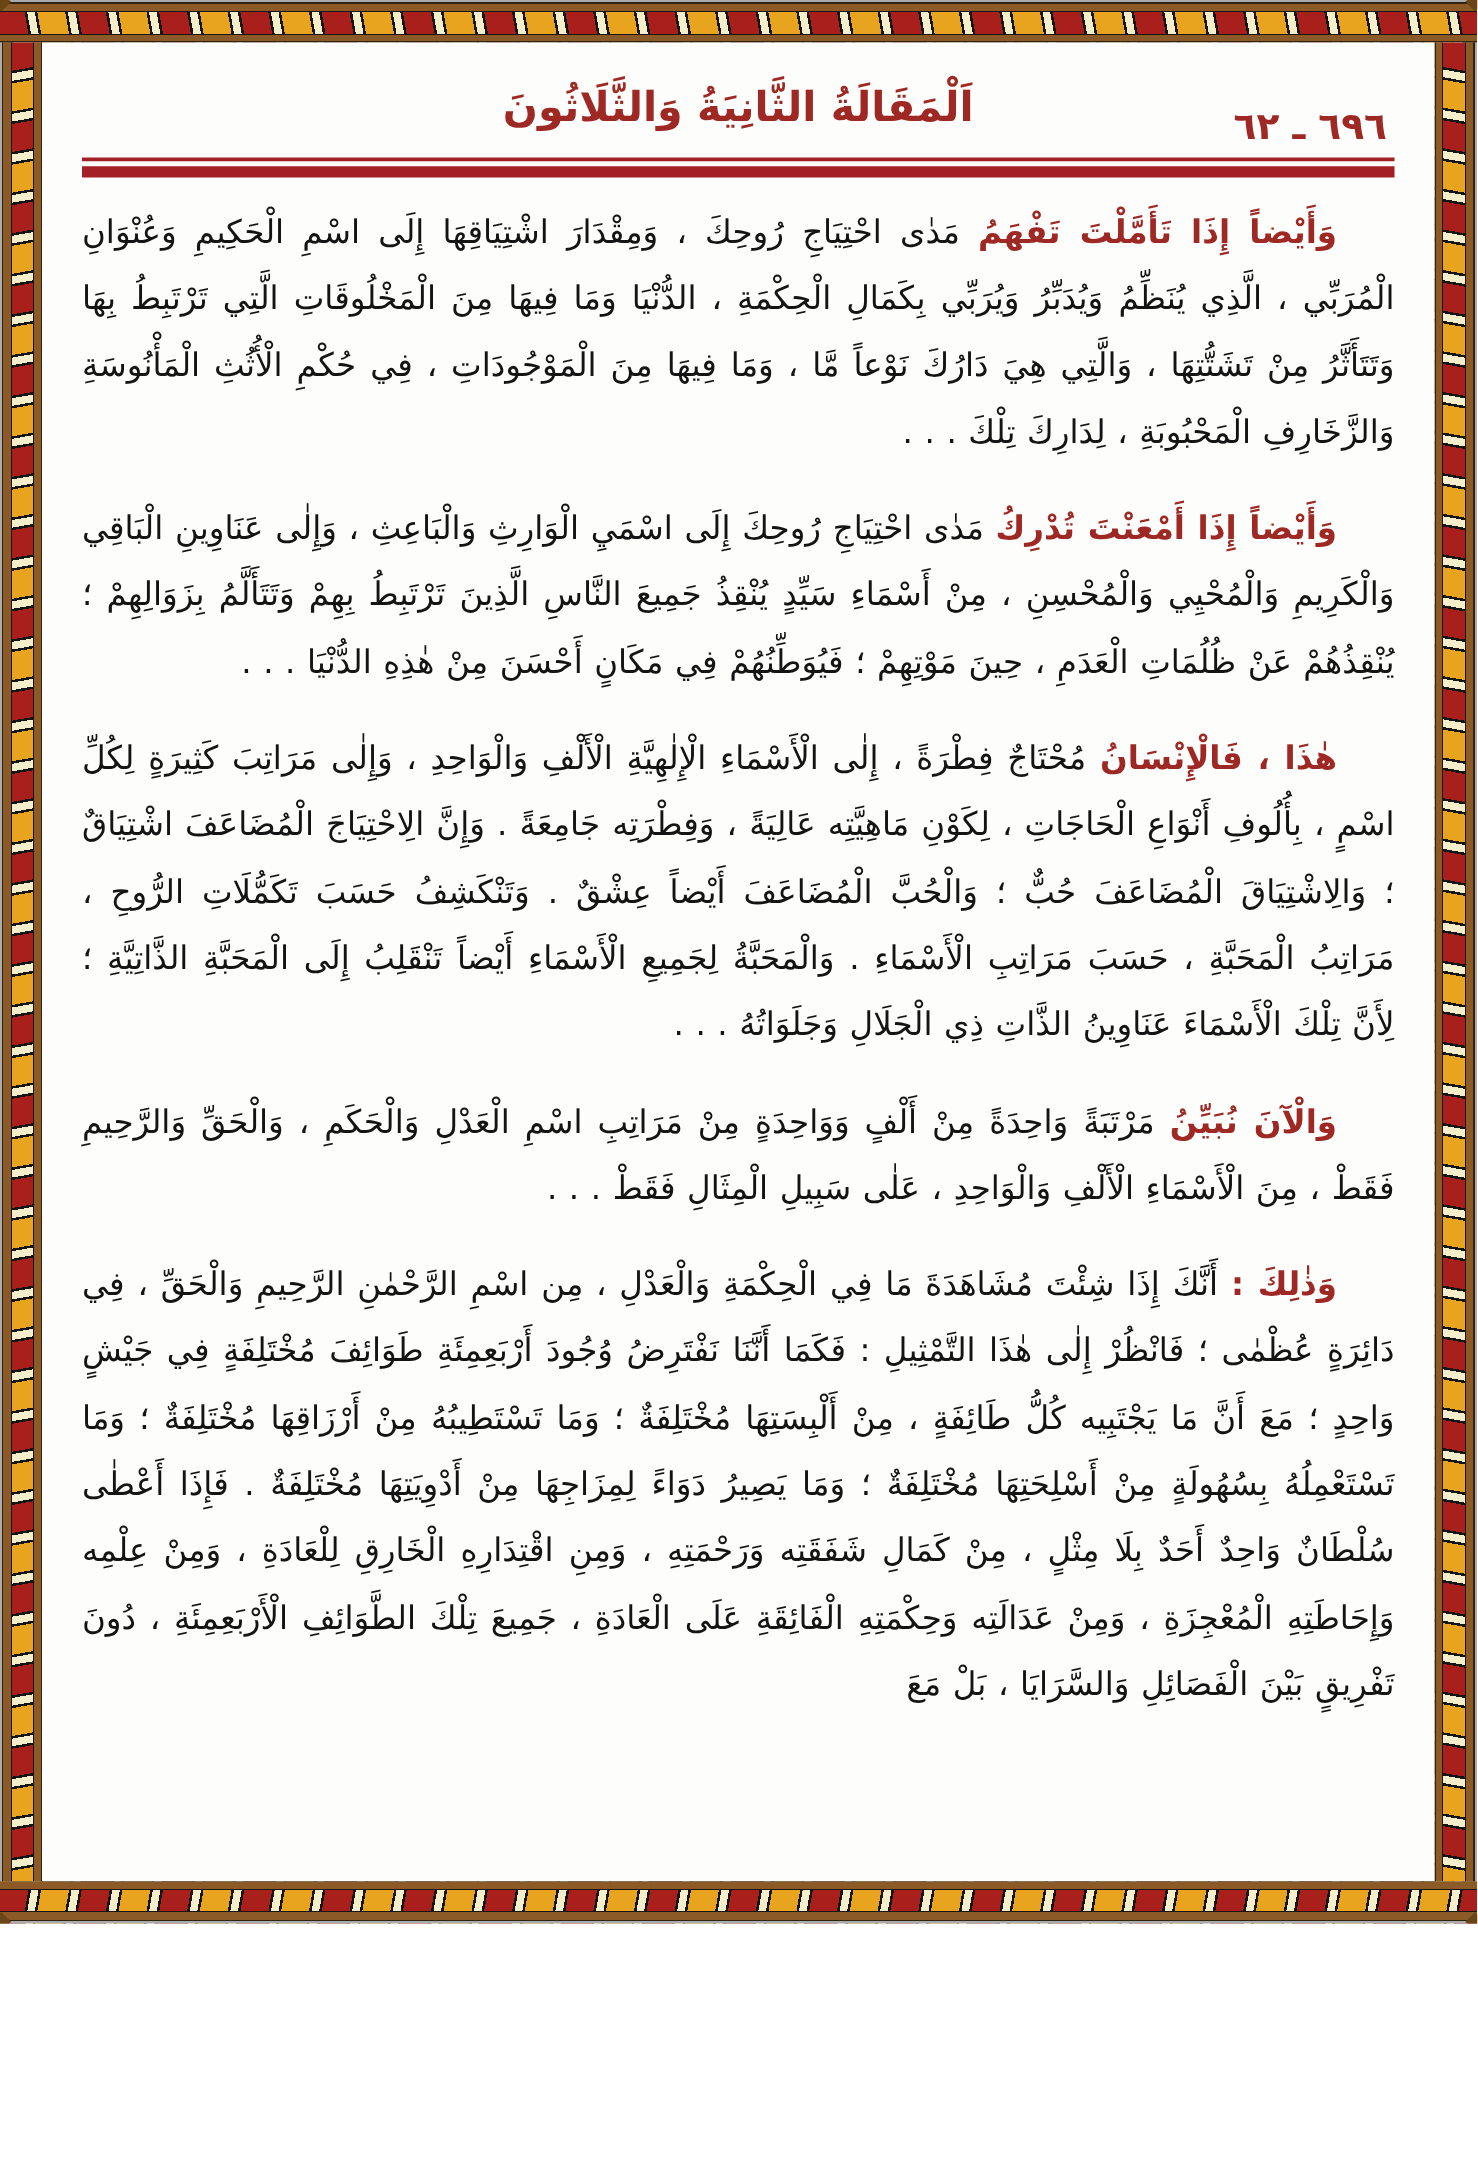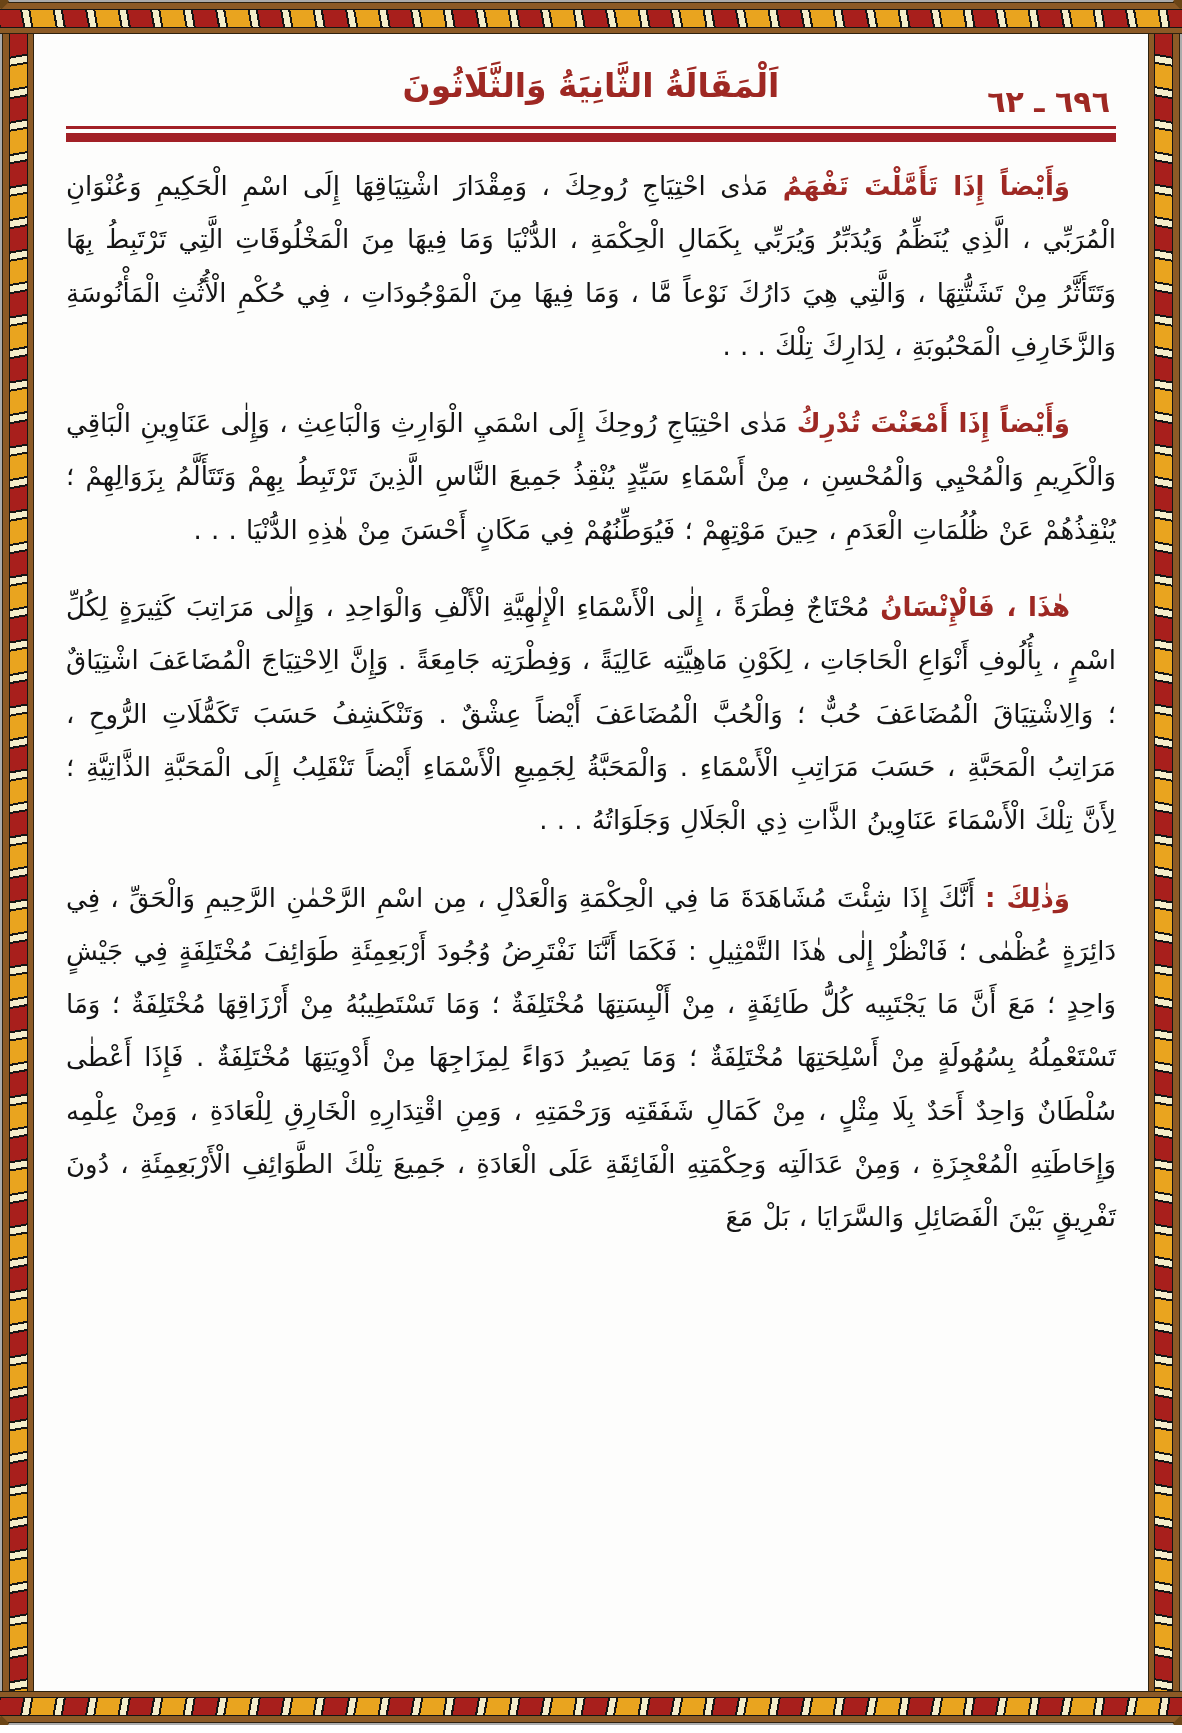--- a/index.html
+++ b/index.html
@@ -8,21 +8,21 @@
     --text-black:#141414;
     --border-brown:#8c5a26;
     --border-red:#a81f1c;
     --border-yellow:#e9a41f;
     --border-cream:#f5eecb;
     --border-gray:#ababab;
   }
   html,body{margin:0;padding:0;background:#ffffff;}
   body{font-family:"DejaVu Sans",sans-serif;}
   .page{
-    position:relative;width:1182px;height:1725px;background:#fdfdfc;
+    position:relative;width:1182px;height:1539px;background:#fdfdfc;
     overflow:hidden;margin:0 auto;
   }
   
   .b-strip{position:absolute;background-color:var(--border-cream);}
   .b-top{
     top:0;left:0;right:0;height:34px;
     background-image:
       linear-gradient(180deg, var(--border-gray) 0 2px, #2e2210 2px 3px, var(--border-brown) 3px 9px, #151515 9px 10px, transparent 10px 27px, #151515 27px 28px, var(--border-brown) 28px 33px, #2e2210 33px 34px),
       repeating-linear-gradient(80deg, #151515 0 2px, var(--border-red) 2px 24px, #151515 24px 26px, var(--border-cream) 26px 32px, #151515 32px 34px, var(--border-yellow) 34px 56px, #151515 56px 58px, var(--border-cream) 58px 64px);
   }
@@ -99,18 +99,19 @@
 
     <div class="rule"></div>
 
     <main class="body-text" id="paras">
   <p class="para"><span class="lead">وَأَيْضاً إِذَا تَأَمَّلْتَ تَفْهَمُ</span><span class="rest"> مَدٰى احْتِيَاجِ رُوحِكَ ، وَمِقْدَارَ اشْتِيَاقِهَا إِلَى اسْمِ الْحَكِيمِ وَعُنْوَانِ الْمُرَبِّي ، الَّذِي يُنَظِّمُ وَيُدَبِّرُ وَيُرَبِّي بِكَمَالِ الْحِكْمَةِ ، الدُّنْيَا وَمَا فِيهَا مِنَ الْمَخْلُوقَاتِ الَّتِي تَرْتَبِطُ بِهَا وَتَتَأَثَّرُ مِنْ تَشَتُّتِهَا ، وَالَّتِي هِيَ دَارُكَ نَوْعاً مَّا ، وَمَا فِيهَا مِنَ الْمَوْجُودَاتِ ، فِي حُكْمِ الْأُثُثِ الْمَأْنُوسَةِ وَالزَّخَارِفِ الْمَحْبُوبَةِ ، لِدَارِكَ تِلْكَ . . .</span></p>
 
   <p class="para"><span class="lead">وَأَيْضاً إِذَا أَمْعَنْتَ تُدْرِكُ</span><span class="rest"> مَدٰى احْتِيَاجِ رُوحِكَ إِلَى اسْمَيِ الْوَارِثِ وَالْبَاعِثِ ، وَإِلٰى عَنَاوِينِ الْبَاقِي وَالْكَرِيمِ وَالْمُحْيِي وَالْمُحْسِنِ ، مِنْ أَسْمَاءِ سَيِّدٍ يُنْقِذُ جَمِيعَ النَّاسِ الَّذِينَ تَرْتَبِطُ بِهِمْ وَتَتَأَلَّمُ بِزَوَالِهِمْ ؛ يُنْقِذُهُمْ عَنْ ظُلُمَاتِ الْعَدَمِ ، حِينَ مَوْتِهِمْ ؛ فَيُوَطِّنُهُمْ فِي مَكَانٍ أَحْسَنَ مِنْ هٰذِهِ الدُّنْيَا . . .</span></p>
 
   <p class="para"><span class="lead">هٰذَا ، فَالْإِنْسَانُ</span><span class="rest"> مُحْتَاجٌ فِطْرَةً ، إِلٰى الْأَسْمَاءِ الْإِلٰهِيَّةِ الْأَلْفِ وَالْوَاحِدِ ، وَإِلٰى مَرَاتِبَ كَثِيرَةٍ لِكُلِّ اسْمٍ ، بِأُلُوفِ أَنْوَاعِ الْحَاجَاتِ ، لِكَوْنِ مَاهِيَّتِه عَالِيَةً ، وَفِطْرَتِه جَامِعَةً . وَإِنَّ الِاحْتِيَاجَ الْمُضَاعَفَ اشْتِيَاقٌ ؛ وَالِاشْتِيَاقَ الْمُضَاعَفَ حُبٌّ ؛ وَالْحُبَّ الْمُضَاعَفَ أَيْضاً عِشْقٌ . وَتَنْكَشِفُ حَسَبَ تَكَمُّلَاتِ الرُّوحِ ، مَرَاتِبُ الْمَحَبَّةِ ، حَسَبَ مَرَاتِبِ الْأَسْمَاءِ . وَالْمَحَبَّةُ لِجَمِيعِ الْأَسْمَاءِ أَيْضاً تَنْقَلِبُ إِلَى الْمَحَبَّةِ الذَّاتِيَّةِ ؛ لِأَنَّ تِلْكَ الْأَسْمَاءَ عَنَاوِينُ الذَّاتِ ذِي الْجَلَالِ وَجَلَوَاتُهُ . . .</span></p>
 
+  <p class="para"><span class="lead">وَالْآنَ نُبَيِّنُ</span><span class="rest"> مَرْتَبَةً وَاحِدَةً مِنْ أَلْفٍ وَوَاحِدَةٍ مِنْ مَرَاتِبِ اسْمِ الْعَدْلِ وَالْحَكَمِ ، وَالْحَقِّ وَالرَّحِيمِ فَقَطْ ، مِنَ الْأَسْمَاءِ الْأَلْفِ وَالْوَاحِدِ ، عَلٰى سَبِيلِ الْمِثَالِ فَقَطْ . . .</span></p>
 
   <p class="para"><span class="lead">وَذٰلِكَ :</span><span class="rest"> أَنَّكَ إِذَا شِئْتَ مُشَاهَدَةَ مَا فِي الْحِكْمَةِ وَالْعَدْلِ ، مِن اسْمِ الرَّحْمٰنِ الرَّحِيمِ وَالْحَقِّ ، فِي دَائِرَةٍ عُظْمٰى ؛ فَانْظُرْ إِلٰى هٰذَا التَّمْثِيلِ : فَكَمَا أَنَّنَا نَفْتَرِضُ وُجُودَ أَرْبَعِمِئَةِ طَوَائِفَ مُخْتَلِفَةٍ فِي جَيْشٍ وَاحِدٍ ؛ مَعَ أَنَّ مَا يَجْتَبِيه كُلُّ طَائِفَةٍ ، مِنْ أَلْبِسَتِهَا مُخْتَلِفَةٌ ؛ وَمَا تَسْتَطِيبُهُ مِنْ أَرْزَاقِهَا مُخْتَلِفَةٌ ؛ وَمَا تَسْتَعْمِلُهُ بِسُهُولَةٍ مِنْ أَسْلِحَتِهَا مُخْتَلِفَةٌ ؛ وَمَا يَصِيرُ دَوَاءً لِمِزَاجِهَا مِنْ أَدْوِيَتِهَا مُخْتَلِفَةٌ . فَإِذَا أَعْطٰى سُلْطَانٌ وَاحِدٌ أَحَدٌ بِلَا مِثْلٍ ، مِنْ كَمَالِ شَفَقَتِه وَرَحْمَتِهِ ، وَمِنِ اقْتِدَارِهِ الْخَارِقِ لِلْعَادَةِ ، وَمِنْ عِلْمِه وَإِحَاطَتِهِ الْمُعْجِزَةِ ، وَمِنْ عَدَالَتِه وَحِكْمَتِهِ الْفَائِقَةِ عَلَى الْعَادَةِ ، جَمِيعَ تِلْكَ الطَّوَائِفِ الْأَرْبَعِمِئَةِ ، دُونَ تَفْرِيقٍ بَيْنَ الْفَصَائِلِ وَالسَّرَايَا ، بَلْ مَعَ</span></p>
 </main>
 
   </div>
 </div>
 
 </body></html>

